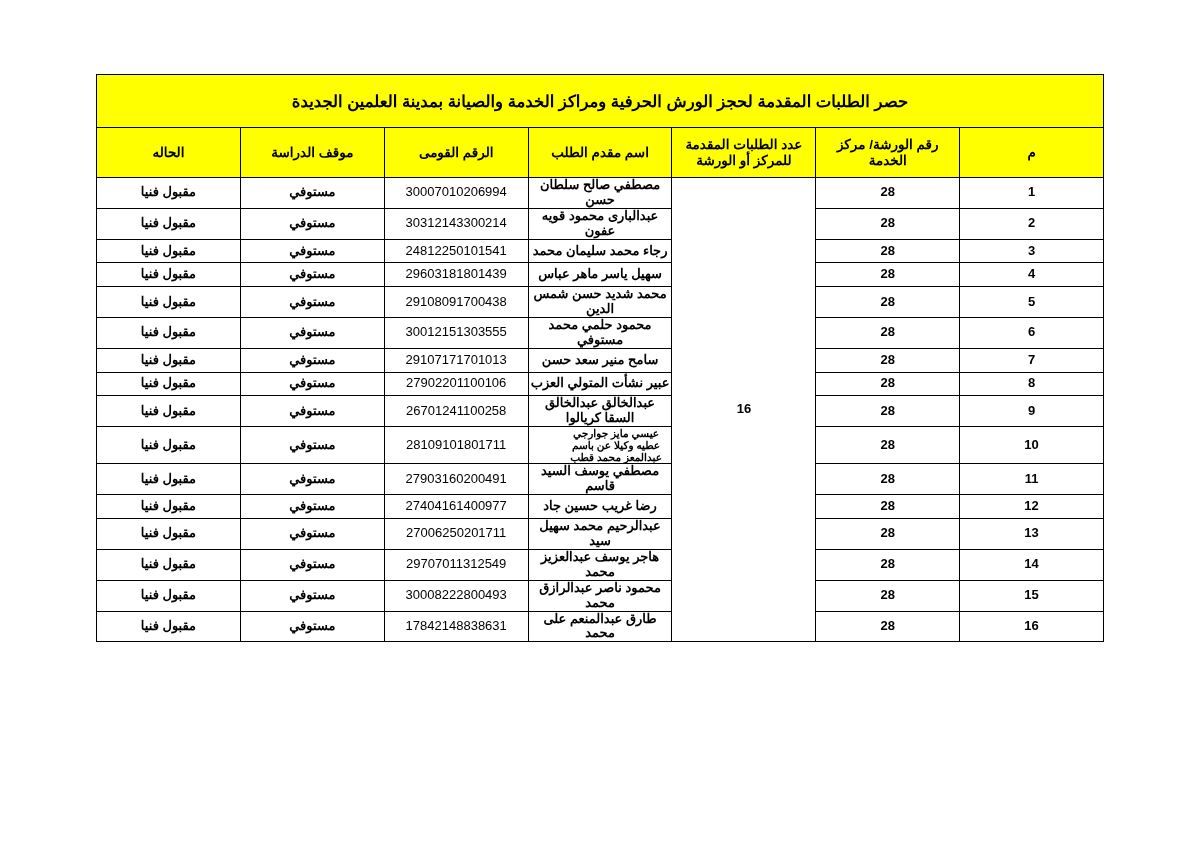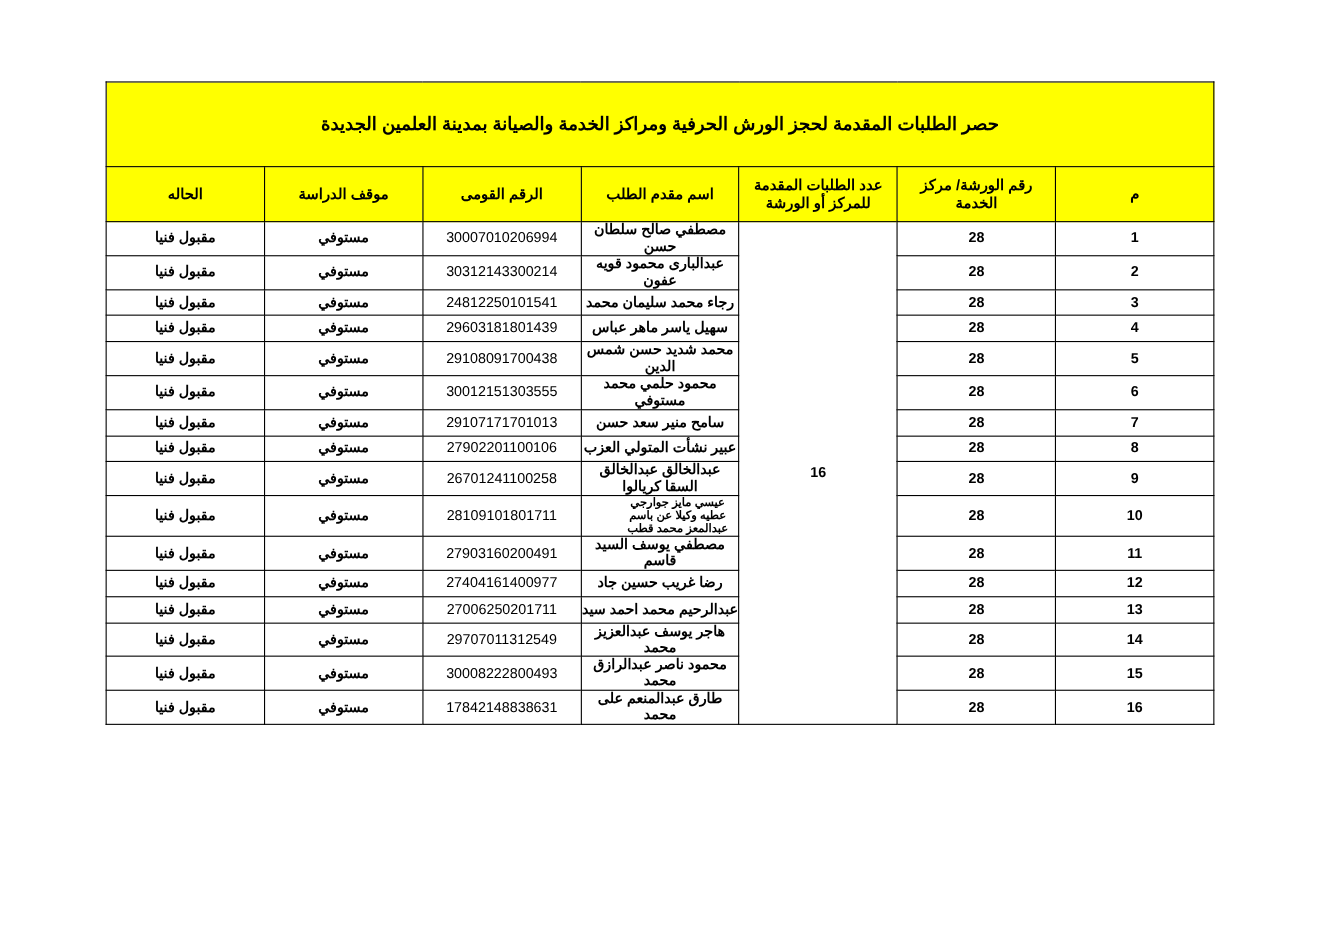--- a/index.html
+++ b/index.html
@@ -38,21 +38,21 @@
     font-size: 13px;
     line-height: 1.15;
   }
 
   
   tr.title-row td {
     background: #ffff00;
     font-weight: bold;
     font-size: 16.5px;
     height: 44px;
-    padding: 16px 6px;
+    padding: 4px 6px;
   }
 
   
   tr.header-row th {
     background: #ffff00;
     font-weight: bold;
     font-size: 13.5px;
     height: 43px;
     padding: 3px 4px;
   }
@@ -211,21 +211,21 @@
           <td class="c-serial">12</td>
           <td class="c-workshop">28</td>
           <td class="c-name">رضا غريب حسين جاد</td>
           <td class="c-nid">27404161400977</td>
           <td class="c-study">مستوفي</td>
           <td class="c-status">مقبول فنيا</td>
         </tr>
         <tr class="data-row">
           <td class="c-serial">13</td>
           <td class="c-workshop">28</td>
-          <td class="c-name">عبدالرحيم محمد احمد سيد</td>
+          <td class="c-name">عبدالرحيم محمد سهيل سيد</td>
           <td class="c-nid">27006250201711</td>
           <td class="c-study">مستوفي</td>
           <td class="c-status">مقبول فنيا</td>
         </tr>
         <tr class="data-row">
           <td class="c-serial">14</td>
           <td class="c-workshop">28</td>
           <td class="c-name">هاجر يوسف عبدالعزيز محمد</td>
           <td class="c-nid">29707011312549</td>
           <td class="c-study">مستوفي</td>

